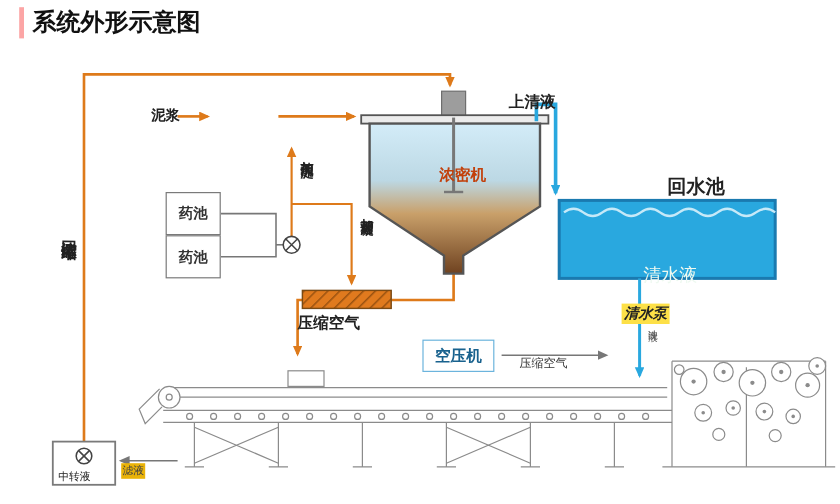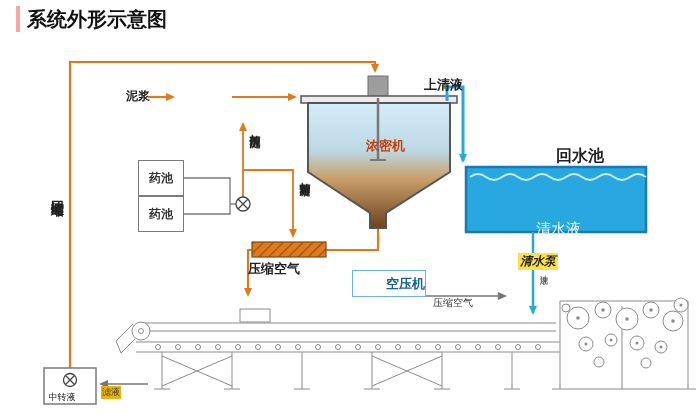--- a/index.html
+++ b/index.html
@@ -192,21 +192,21 @@
   <div class="box" style="left:138px; top:196px; width:46px; height:36px; font-size:12px;">
     <span>药池</span>
   </div>
 
   <div class="lbl v b" style="left:247px; top:125px; font-size:11px;">加药沉淀</div>
 
   <div class="lbl v b" style="left:297px; top:173px; font-size:11px;">加药絮凝</div>
 
   <div class="lbl b" style="left:248px; top:260px; font-size:13px;">压缩空气</div>
 
-  <div class="box" style="left:352px; top:270px; width:74px; height:27px; border-color:#6cb4dd; font-size:13px; color:#19628e;justify-content:flex-end;">
+  <div class="box" style="left:352px; top:283px; width:60px; height:27px; border-color:#6cb4dd; font-size:13px; color:#19628e;">
     <span>空压机</span>
   </div>
 
   <div class="lbl" style="left:433px; top:284px; font-size:10px; color:#333;margin-top:12px;">压缩空气</div>
 
   <div class="lbl v b" style="left:48px; top:190px; font-size:13px;">回浓缩罐</div>
 
   <div class="lbl" style="left:44px; top:391px; width:36px; text-align:center; font-size:9px;">中转液</div>
 
   <div class="lbl" style="left:101px; top:386px; font-size:9px; color:#444; background:#eab308; padding:0 1px;">滤液</div>

